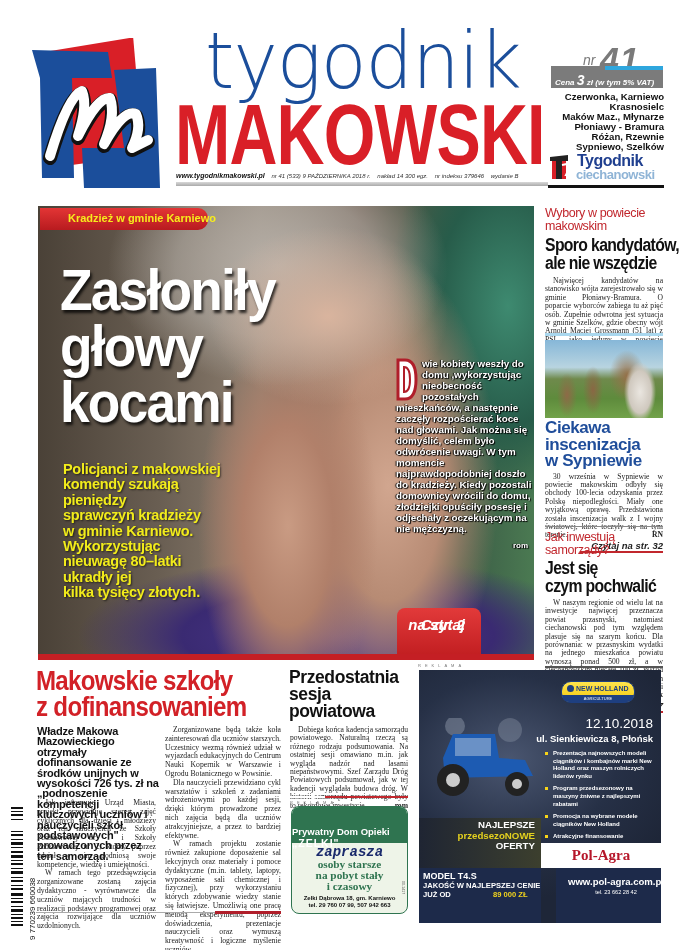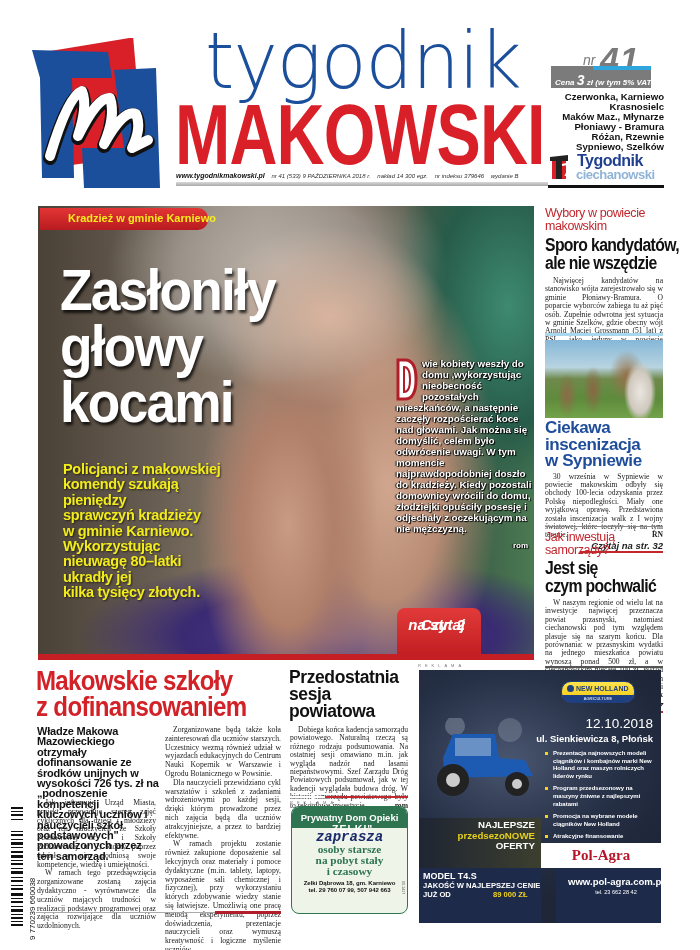--- a/index.html
+++ b/index.html
@@ -11,21 +11,21 @@
   #title-top { left: 205px; top: 22px; font-family: "DejaVu Sans", sans-serif; font-weight: 300; font-size: 78px; color: #1b4e9b; letter-spacing: -1px; line-height: 1; transform: scaleX(0.96); transform-origin: left top; }
   #title-main { left: 175px; top: 92px; font-family: "Liberation Sans", sans-serif; font-weight: 900; font-size: 84px; color: #d91f27; line-height: 1; letter-spacing: -1px; transform: scaleX(0.79) scaleY(1.02); transform-origin: left top; font-stretch: condensed; }
   #subline { left: 176px; top: 172px; width: 372px; font-size: 6px; color: #333; font-style: italic; white-space: nowrap; }
   #subline b { font-size: 7px; color: #111; font-weight: bold; font-style: italic; }
   #subline span { margin-left: 5px; }
   #subline-rule { left: 176px; top: 182px; width: 372px; height: 4px; background: linear-gradient(#d8d8d8,#aaa); }
 
   #issue { left: 583px; top: 40px; width: 130px; font-style: italic; color: #7a7a7a; }
   #issue .nr { font-size: 14px; vertical-align: 6px; }
   #issue .num { font-size: 34px; font-weight: 900; letter-spacing: 1px; }
-  #price-bar { left: 551px; top: 66px; width: 100px; height: 22px; background: #7b7b7b; }
+  #price-bar { left: 551px; top: 66px; width: 112px; height: 22px; background: #7b7b7b; }
   #price-bar .blue { position: absolute; right: 0; top: 0; width: 58px; height: 4px; background: #2ea6dd; }
   #price-text { position: absolute; left: 4px; top: 6px; font-size: 8px; font-weight: bold; font-style: italic; color: #fff; white-space: nowrap; }
   #price-text .big { font-size: 14px; }
   #towns { left: 548px; top: 92px; width: 116px; text-align: right; font-size: 9.6px; font-weight: bold; line-height: 10px; color: #111; }
   #tc-logo { left: 550px; top: 150px; width: 116px; height: 34px; }
   #tc-logo .ico { position: absolute; left: 0; top: 3px; width: 24px; height: 28px; }
   #tc-logo .t1 { position: absolute; left: 27px; top: 2px; font-size: 16px; font-weight: 900; color: #1f3f8f; letter-spacing: -0.5px; }
   #tc-logo .t2 { position: absolute; left: 26px; top: 17px; font-size: 13px; font-weight: bold; color: #8fb4d6; letter-spacing: -0.5px; }
   #tc-rule { left: 548px; top: 185px; width: 116px; height: 3px; background: #111; }
 
@@ -88,21 +88,21 @@
   #barcode-num { left: 28px; top: 800px; width: 12px; height: 140px; }
 
   
   #m-head { left: 289px; top: 669px; font-weight: 900; font-size: 17.5px; line-height: 17px; color: #111; letter-spacing: -0.4px; }
   #m-body { left: 290px; top: 726px; width: 118px; }
   #m-rule { left: 290px; top: 796px; width: 118px; height: 2px; background: linear-gradient(90deg,#fff 30%,#c1272d 30%); }
   .reklama { font-size: 4px; letter-spacing: 4px; color: #777; }
   #m-rekl { left: 290px; top: 800px; }
 
   #zelki { left: 291px; top: 806px; width: 117px; height: 108px; border: 1.5px solid #2f7450; border-radius: 8px; overflow: hidden; background: #eef4e8; }
-  #zelki .top { background: #2f7450; color: #fff; text-align: center; height: 21px; padding-top: 5px; }
+  #zelki .top { background: #2f7450; color: #fff; height: 36px; padding-top: 19px; }
   #zelki .top .n1 { font-size: 9.5px; font-weight: bold; display: block; line-height: 11px; }
   #zelki .top .n2 { font-size: 10.5px; font-weight: 900; display: block; line-height: 12px; letter-spacing: 1px; }
   #zelki .inv { font-family: Liberation Mono, monospace; font-style: italic; font-weight: bold; color: #1a2a6c; text-align: center; font-size: 14px; margin-top: 2px; line-height: 14px; }
   #zelki .who { font-family: "Liberation Serif", serif; font-weight: bold; color: #2f7450; text-align: center; font-size: 11.3px; line-height: 11px; }
   #zelki .addr { font-size: 6px; font-weight: bold; text-align: center; margin-top: 3px; line-height: 7px; color: #111; }
   #zelki .code { position: absolute; right: 2px; top: 74px; font-size: 3.6px; writing-mode: vertical-rl; color: #555; }
 
   
   #ad-rekl { left: 418px; top: 663px; }
   #ad { left: 419px; top: 670px; width: 242px; height: 253px; background: radial-gradient(ellipse 180px 140px at 90px 90px, #4a5670 0%, #263046 60%, #1e2638 100%); overflow: hidden; }

